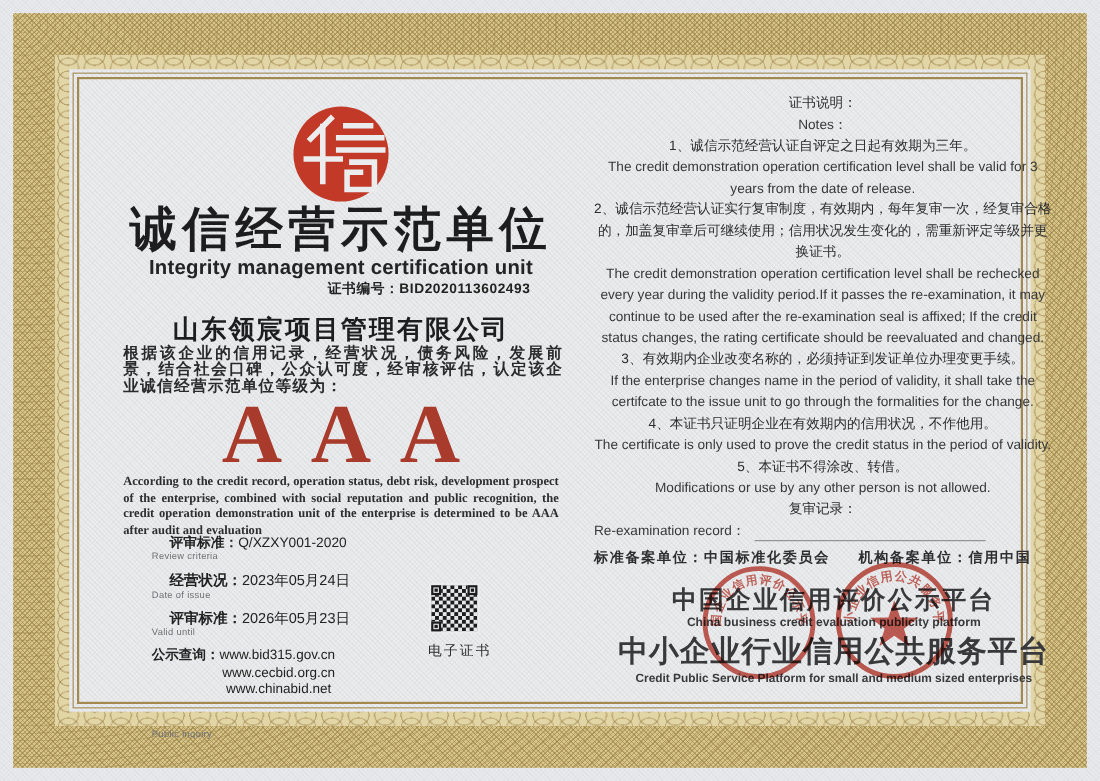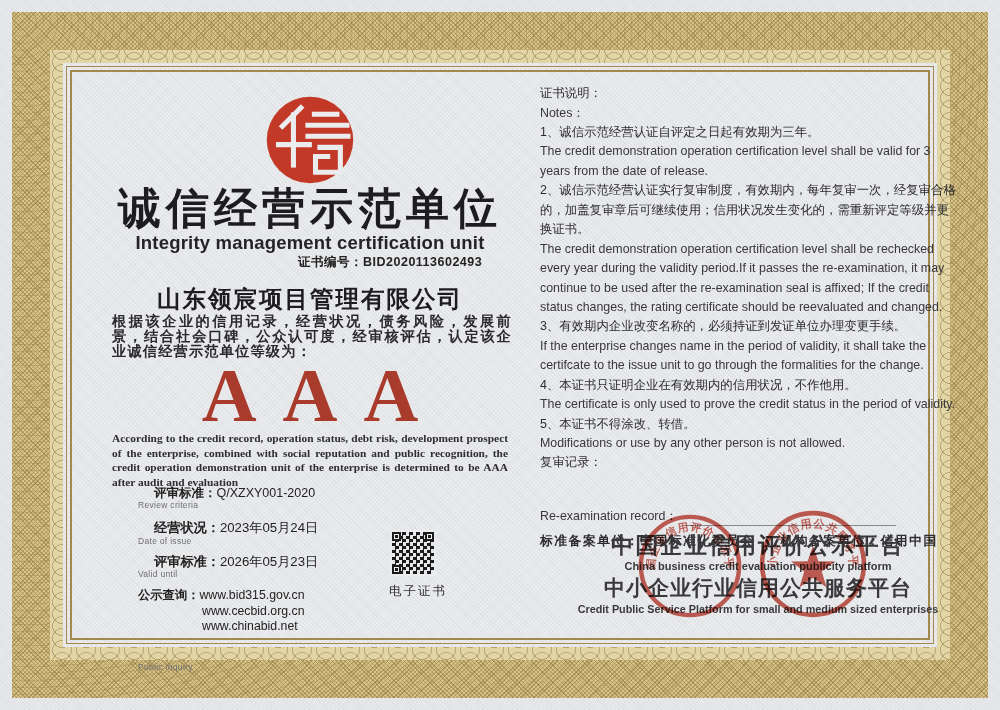--- a/index.html
+++ b/index.html
@@ -24,21 +24,21 @@
       #e2d5a6;
     background-size:24px 12px;}
   .inner-paper{position:absolute;inset:63px;
     background:
       repeating-linear-gradient(45deg, rgba(203,205,210,.28) 0 1px, transparent 1px 3px),
       repeating-linear-gradient(-45deg, rgba(212,213,217,.22) 0 1px, transparent 1px 3px),
       #ebecee;}
   .frame1{position:absolute;inset:66px;border:1px solid #a3894e;}
   .frame2{position:absolute;inset:70px;border:2px solid #a3894e;}
 
-  .abs{position:absolute;}
+  .abs{position:absolute;text-align:center;}
   .center{text-align:center;}
 
   
   .logo-wrap{left:264px;top:94px;width:92px;height:92px;}
   .title-zh{left:80px;top:180px;width:460px;font-size:43px;font-weight:bold;
     letter-spacing:5px;color:#1d1d1f;}
   .title-en{left:80px;top:232px;width:460px;font-size:18.5px;font-weight:bold;
     letter-spacing:.2px;color:#242427;}
   .certno{left:298px;top:254px;font-size:12.5px;font-weight:bold;color:#222;
     letter-spacing:.5px;}
@@ -70,30 +70,30 @@
   .finder{position:absolute;width:9px;height:9px;border:2px solid #1c1c1c;background:#ebecee;
     box-sizing:border-box;}
   .finder::after{content:"";position:absolute;inset:1px;background:#1c1c1c;}
   .f-tl{left:0;top:0;} .f-tr{right:0;top:0;} .f-bl{left:0;bottom:0;}
   .qr-label{left:389px;top:583px;font-size:12.5px;color:#2c2c2e;letter-spacing:2px;}
 
   
   .notes{left:540px;top:84px;width:416px;font-size:12.4px;color:#333;}
   .notes .zh{color:#2c2c2e;line-height:19.5px;}
   .notes .en{color:#38383a;line-height:19.4px;font-weight:500;}
-  .review-row{display:flex;align-items:flex-end;line-height:19.4px;margin-top:34px;}
+  .review-row{display:flex;align-items:flex-end;line-height:19.4px;}
   .review-line{flex:0 0 210px;border-bottom:1px solid #8a8a8e;height:16px;margin-left:8px;}
   .filing{margin-top:7px;font-size:12.8px;font-weight:bold;color:#2e2e30;
     letter-spacing:1.5px;display:flex;gap:26px;white-space:nowrap;}
 
   
   .platform{left:552px;top:530px;width:412px;text-align:center;color:#39393b;}
   .platform .zh1{font-size:22.5px;font-weight:bold;letter-spacing:2px;}
   .platform .en1{font-size:11px;font-weight:bold;margin-top:-1px;}
-  .platform .zh2{font-size:21px;font-weight:bold;letter-spacing:1px;margin-top:2px;}
+  .platform .zh2{font-size:27px;font-weight:bold;letter-spacing:1px;margin-top:2px;}
   .platform .en2{font-size:10.8px;font-weight:bold;margin-top:1px;}
   .seal{mix-blend-mode:multiply;opacity:.88;}
   .seal-left{left:636px;top:512px;width:108px;height:108px;}
   .seal-right{left:757px;top:508px;width:112px;height:112px;}
 </style>
 </head>
 <body>
 
 <div class="page">
   <div class="band"></div>

